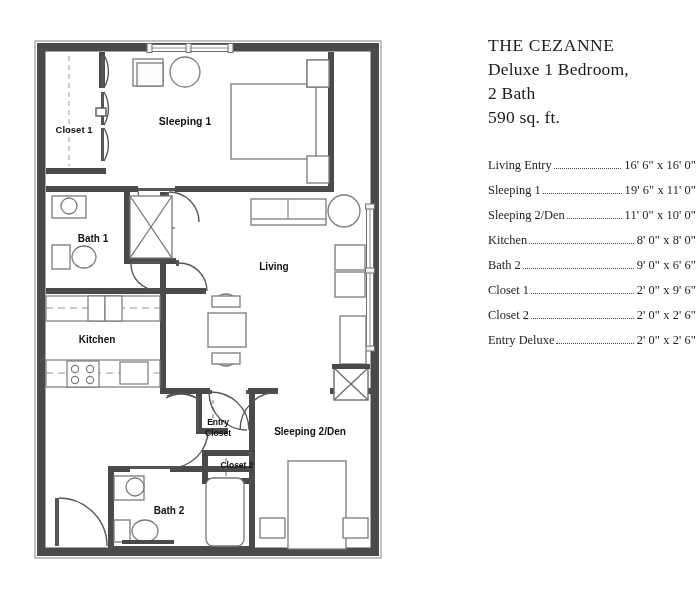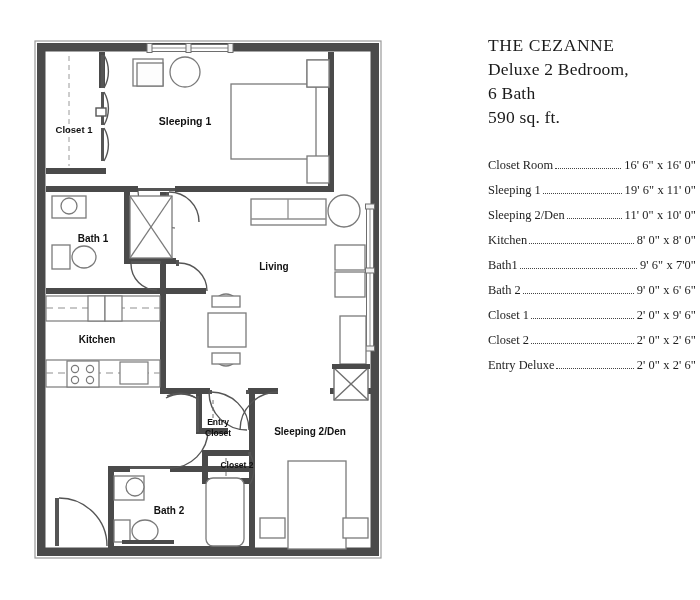--- a/index.html
+++ b/index.html
@@ -268,52 +268,47 @@
     <text x="169" y="514" text-anchor="middle" font-size="10">Bath 2</text>
   </g>
 
 </svg>
 </div>
 
 <div id="info-wrap">
 
   <div class="info-title">
     <div class="title-caps">THE CEZANNE</div>
-    <div>Deluxe 2 Bedroom,</div>
-    <div>6 Bath</div>
+    <div>Deluxe 1 Bedroom,</div>
+    <div>2 Bath</div>
     <div>590 sq. ft.</div>
   </div>
 
   <div class="dim-list">
     <div class="dim-row">
-      <span class="dim-label">Closet Room</span>
+      <span class="dim-label">Living Entry</span>
       <span class="dim-lead"></span>
       <span class="dim-val">16' 6" x 16' 0"</span>
     </div>
     <div class="dim-row">
       <span class="dim-label">Sleeping 1</span>
       <span class="dim-lead"></span>
       <span class="dim-val">19' 6" x 11' 0"</span>
     </div>
     <div class="dim-row">
       <span class="dim-label">Sleeping 2/Den</span>
       <span class="dim-lead"></span>
       <span class="dim-val">11' 0" x 10' 0"</span>
     </div>
     <div class="dim-row">
       <span class="dim-label">Kitchen</span>
       <span class="dim-lead"></span>
       <span class="dim-val">8' 0" x 8' 0"</span>
     </div>
     <div class="dim-row">
-      <span class="dim-label">Bath1</span>
-      <span class="dim-lead"></span>
-      <span class="dim-val">9' 6" x 7'0"</span>
-    </div>
-    <div class="dim-row">
       <span class="dim-label">Bath 2</span>
       <span class="dim-lead"></span>
       <span class="dim-val">9' 0" x 6' 6"</span>
     </div>
     <div class="dim-row">
       <span class="dim-label">Closet 1</span>
       <span class="dim-lead"></span>
       <span class="dim-val">2' 0" x 9' 6"</span>
     </div>
     <div class="dim-row">

